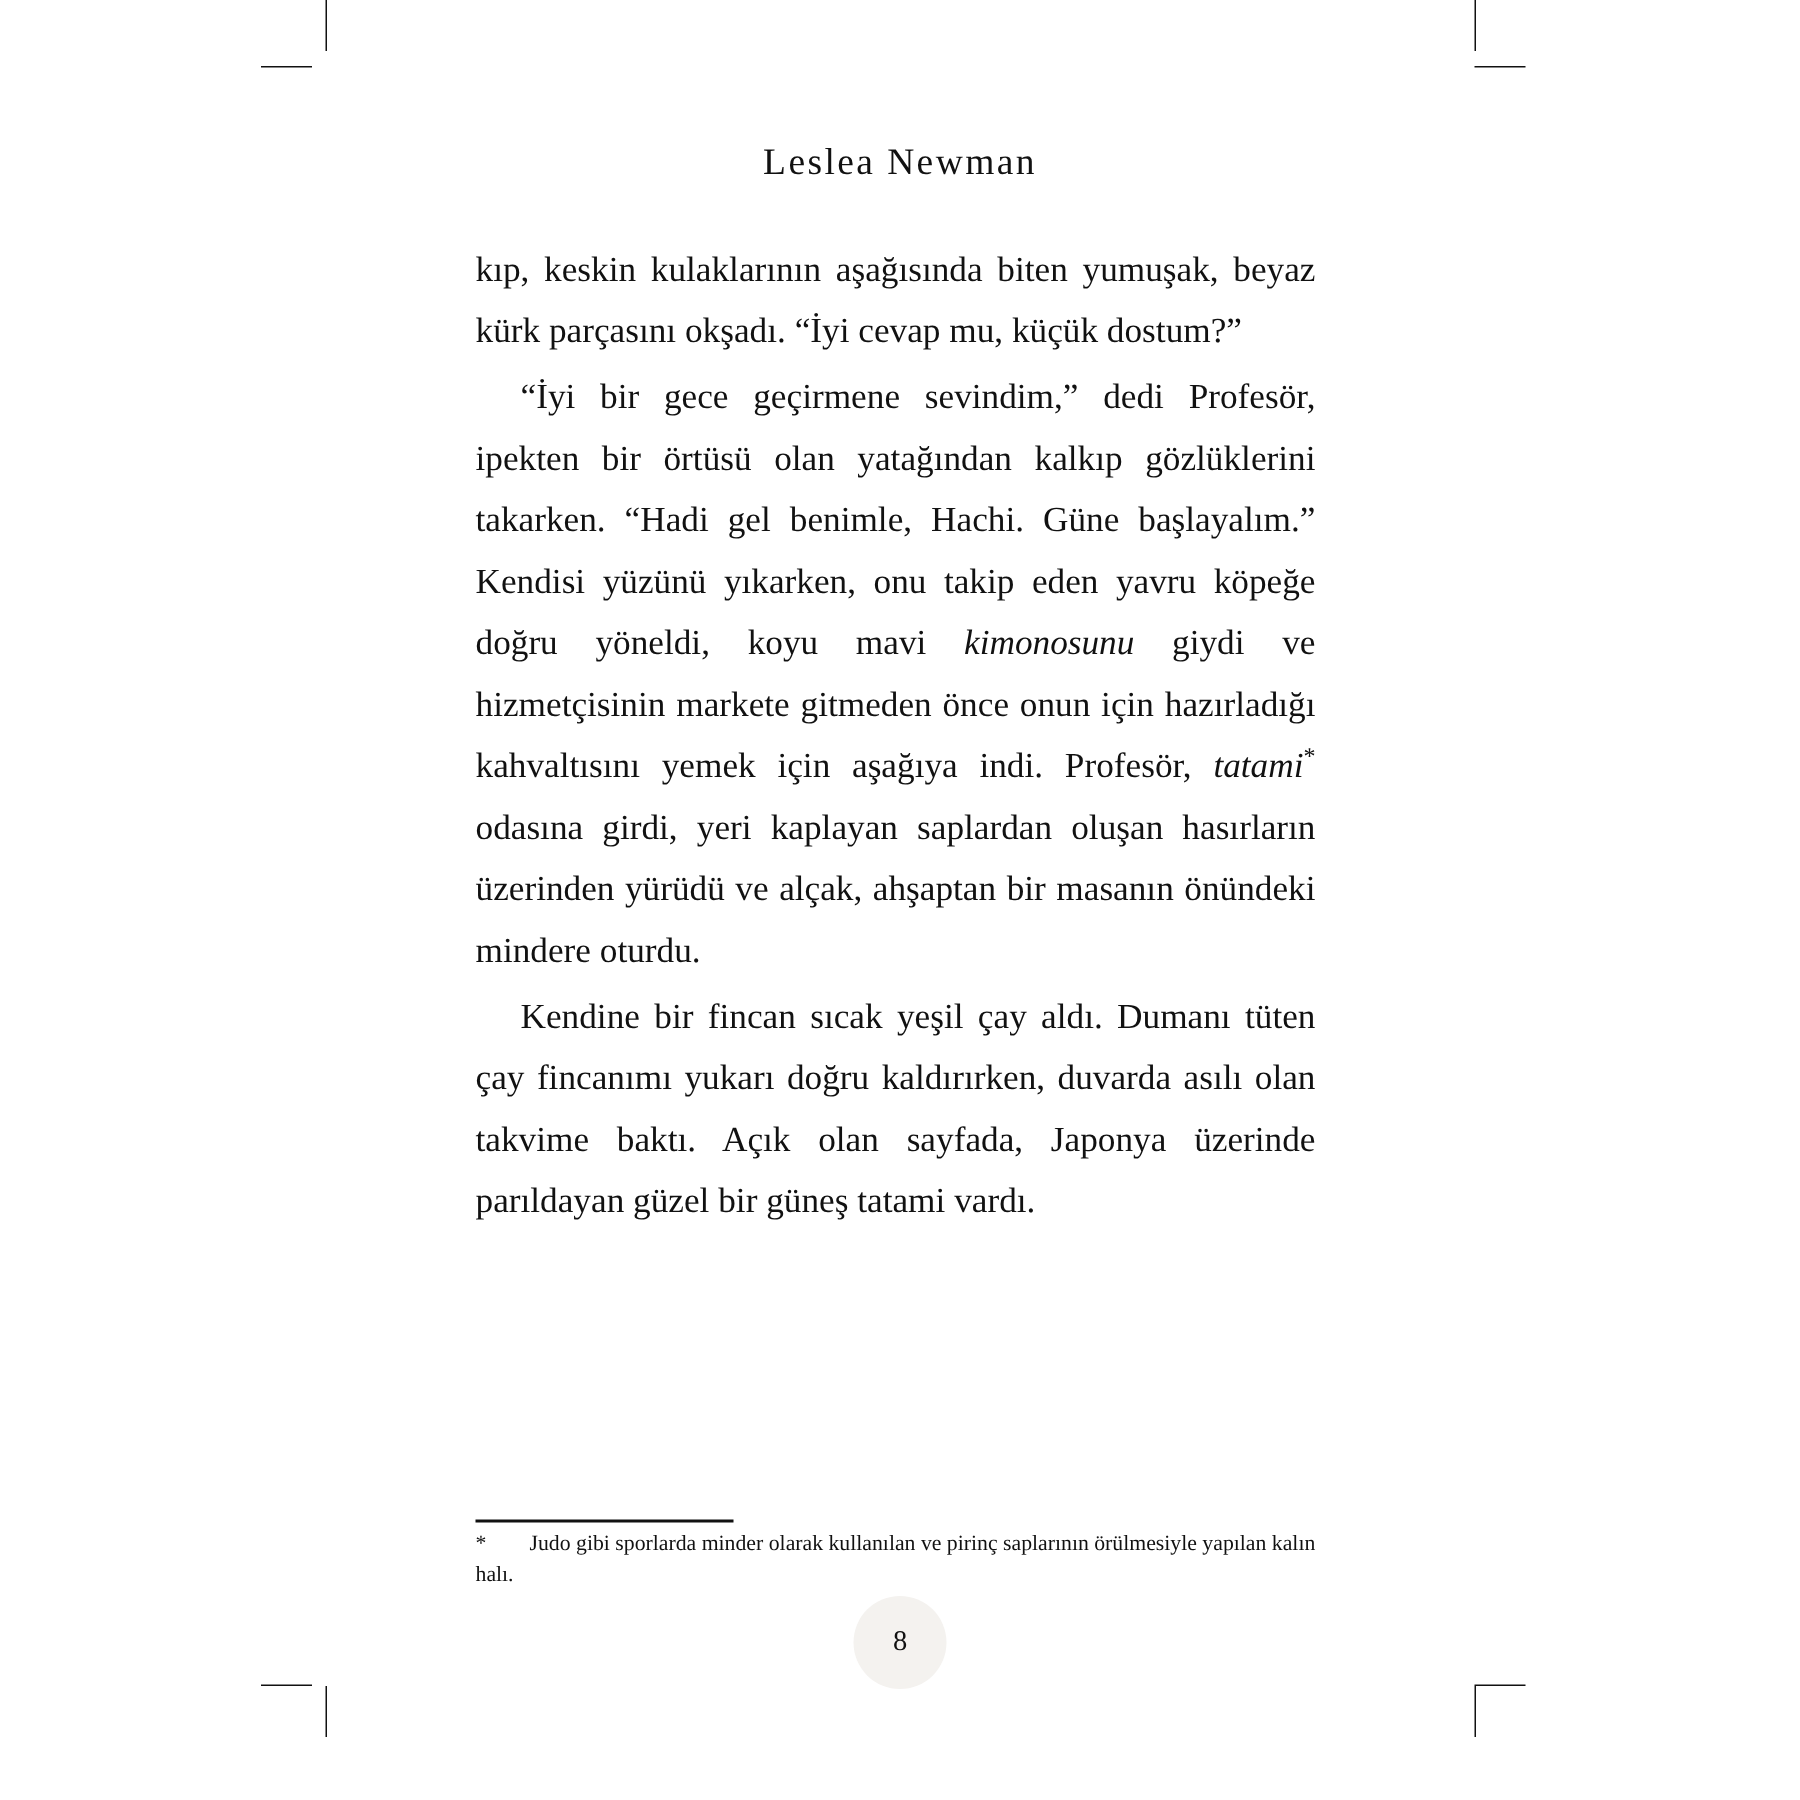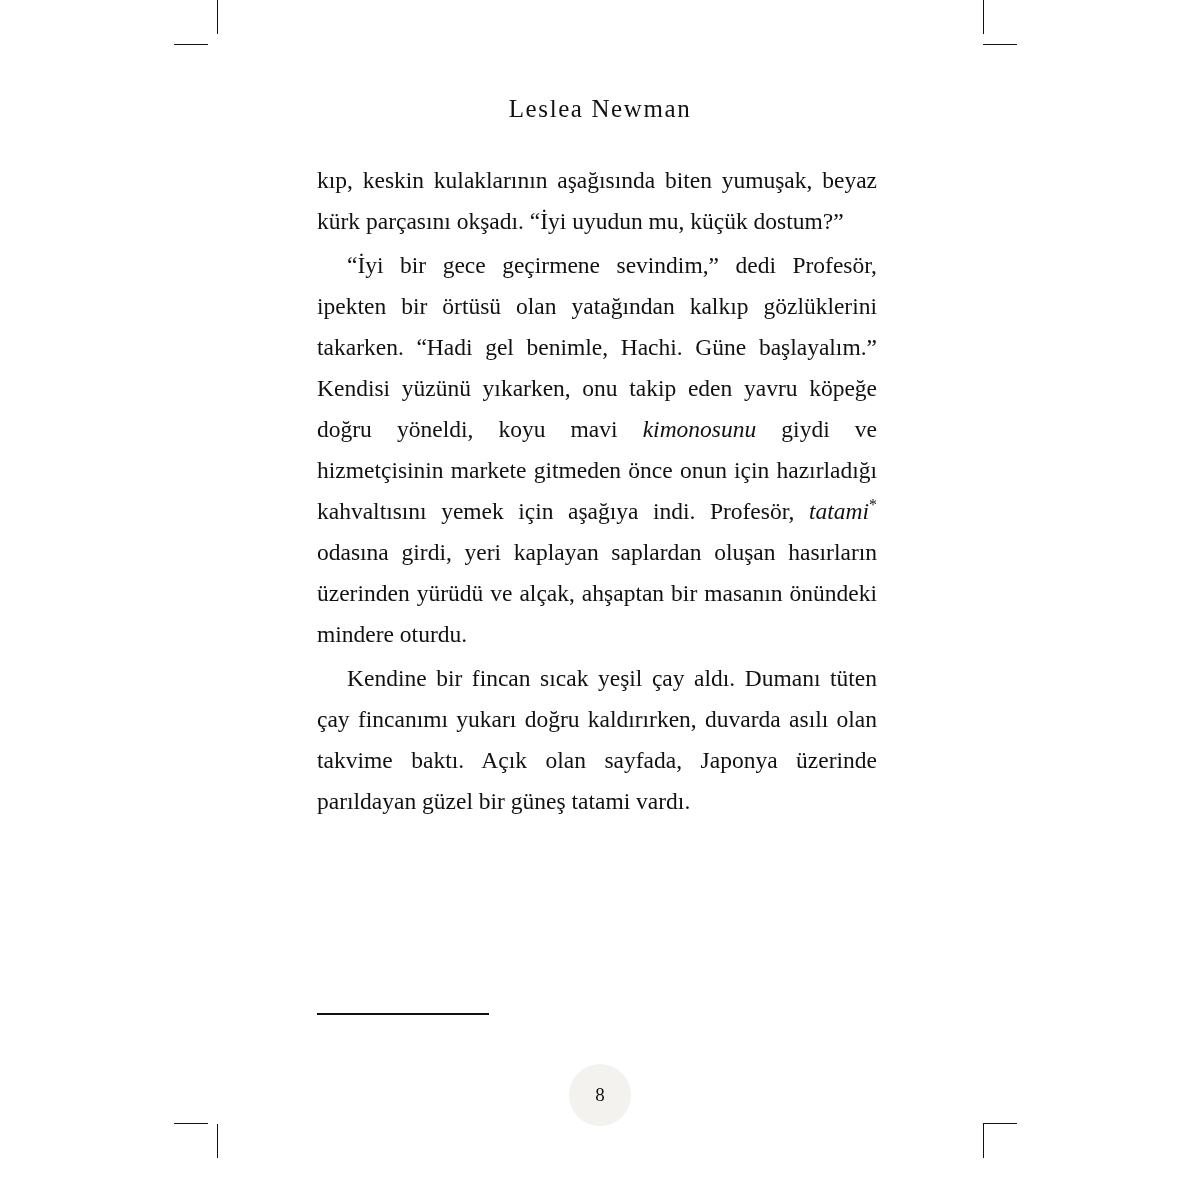--- a/index.html
+++ b/index.html
@@ -138,24 +138,27 @@
 <div class="crop-mark cm-v cm-bl-v"></div>
 <div class="crop-mark cm-h cm-bl-h"></div>
 <div class="crop-mark cm-v cm-br-v"></div>
 <div class="crop-mark cm-h cm-br-h"></div>
 
 <div class="page">
 
   <div class="running-head">Leslea Newman</div>
 
   <div class="text-block" id="body-text">
-      <p class="para"><span>kıp, keskin kulaklarının aşağısında biten yumuşak, beyaz kürk parçasını okşadı. “İyi uyudun mu, küçük dostum?”</span></p>
+      <p class="para"><span>kıp, keskin kulaklarının aşağısında biten yumuşak, beyaz kürk parçasını okşadı. “İyi cevap mu, küçük dostum?”</span></p>
       <p class="para indent"><span>“İyi bir gece geçirmene sevindim,” dedi Profesör, ipekten bir örtüsü olan yatağından kalkıp gözlüklerini takarken. “Hadi gel benimle, Hachi. Güne başlayalım.” Kendisi yüzünü yıkarken, onu takip eden yavru köpeğe doğru yöneldi, koyu mavi </span><i>kimonosunu</i><span> giydi ve hizmetçisinin markete gitmeden önce onun için hazırladığı kahvaltısını yemek için aşağıya indi. Profesör, </span><i>tatami</i><span class="fnmark">*</span><span> odasına girdi, yeri kaplayan saplardan oluşan hasırların üzerinden yürüdü ve alçak, ahşaptan bir masanın önündeki mindere oturdu.</span></p>
       <p class="para indent"><span>Kendine bir fincan sıcak yeşil çay aldı. Dumanı tüten çay fincanımı yukarı doğru kaldırırken, duvarda asılı olan takvime baktı. Açık olan sayfada, Japonya üzerinde parıldayan güzel bir güneş tatami vardı.</span></p>
     </div>
 
   <div class="footnote-rule"></div>
 
+  <div class="footnote">
+    <span class="fn-star">*</span><span>Judo gibi sporlarda minder olarak kullanılan ve pirinç saplarının örülmesiyle yapılan kalın halı.</span>
+  </div>
 
   <div class="folio-circle"></div>
   <div class="folio">8</div>
 
 </div>
 
 </body></html>

